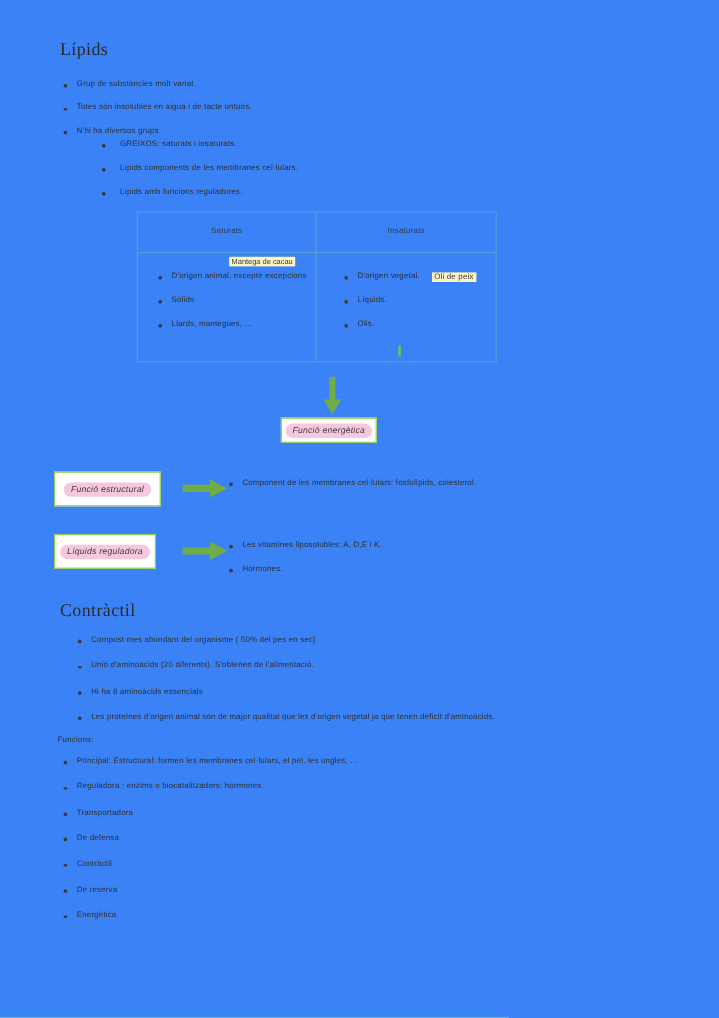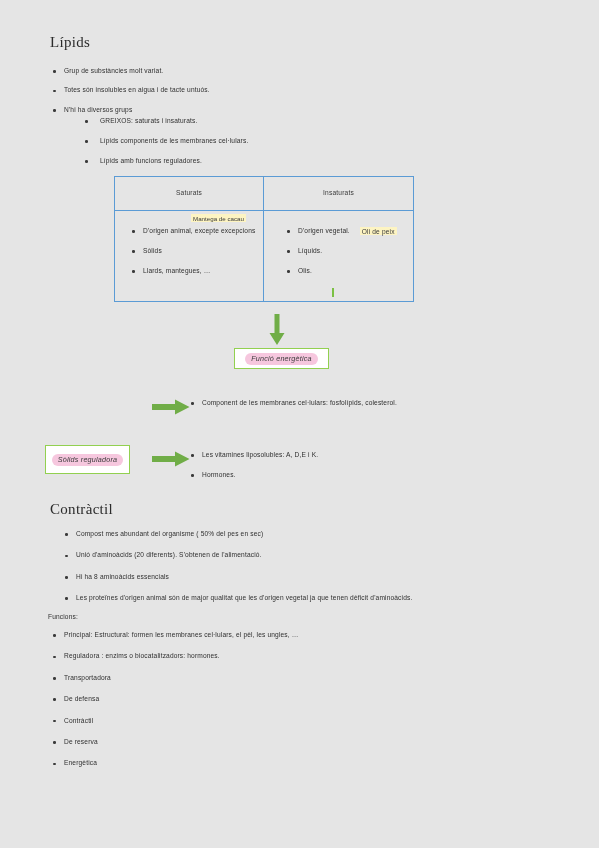--- a/index.html
+++ b/index.html
@@ -11,21 +11,21 @@
     width: 599px;
     height: 848px;
     position: relative;
     font-family: "Liberation Sans", sans-serif;
     color: #231f20;
     overflow: hidden;
   }
   .page {
     position: absolute;
     inset: 0;
-    background: #e5e5e5;
+    background: #3b82f6;
   }
 
   
   .doc-heading {
     position: absolute;
     font-family: "Liberation Serif", serif;
     font-size: 15px;
     font-weight: 400;
     letter-spacing: 0.3px;
     color: #2b2b2b;
@@ -155,21 +155,21 @@
   .fn-label {
     background: #f6c7de;
     color: #3a3a3a;
     font-size: 7.2px;
     font-style: italic;
     padding: 1.5px 6px;
     border-radius: 7px;
     white-space: nowrap;
     letter-spacing: 0.2px;
   }
-  #box-energetica { left: 234px; top: 348px; width: 95px; height: 21px; }
+  #box-energetica { left: 234px; top: 348px; width: 80px; height: 21px; }
   #box-estructural { left: 45px; top: 393px; width: 89px; height: 29px; }
   #box-reguladora { left: 45px; top: 445px; width: 85px; height: 29px; }
 
   
   .arrow-right {
     position: absolute;
     width: 38px;
     height: 16px;
   }
   #arrow-estructural { left: 152px; top: 399px; }
@@ -247,29 +247,32 @@
   </div>
 
   <svg id="arrow-down" viewBox="0 0 16 32">
     <polygon points="5.5,0 10.5,0 10.5,19 15.5,19 8,31 0.5,19 5.5,19" fill="#70ad47"></polygon>
   </svg>
 
   <div class="fn-box" id="box-energetica">
     <span class="fn-label">Funció energètica</span>
   </div>
 
+  <div class="fn-box" id="box-estructural">
+    <span class="fn-label">Funció estructural</span>
+  </div>
   <svg class="arrow-right" id="arrow-estructural" viewBox="0 0 38 16">
     <polygon points="0,5 23,5 23,0.5 37.5,8 23,15.5 23,11 0,11" fill="#70ad47"></polygon>
   </svg>
   <ul class="bullet-list" id="list-estructural">
     <li class="bullet-item">Component de les membranes cel·lulars: fosfolípids, colesterol.</li>
   </ul>
 
   <div class="fn-box" id="box-reguladora">
-    <span class="fn-label">Sòlids reguladora</span>
+    <span class="fn-label">Líquids reguladora</span>
   </div>
   <svg class="arrow-right" id="arrow-reguladora" viewBox="0 0 38 16">
     <polygon points="0,5 23,5 23,0.5 37.5,8 23,15.5 23,11 0,11" fill="#70ad47"></polygon>
   </svg>
   <ul class="bullet-list" id="list-reguladora">
     <li class="bullet-item">Les vitamines liposolubles: A, D,E i K.</li>
     <li class="bullet-item">Hormones.</li>
   </ul>
 
   <div class="doc-heading" id="heading-proteines">Contràctil</div>

